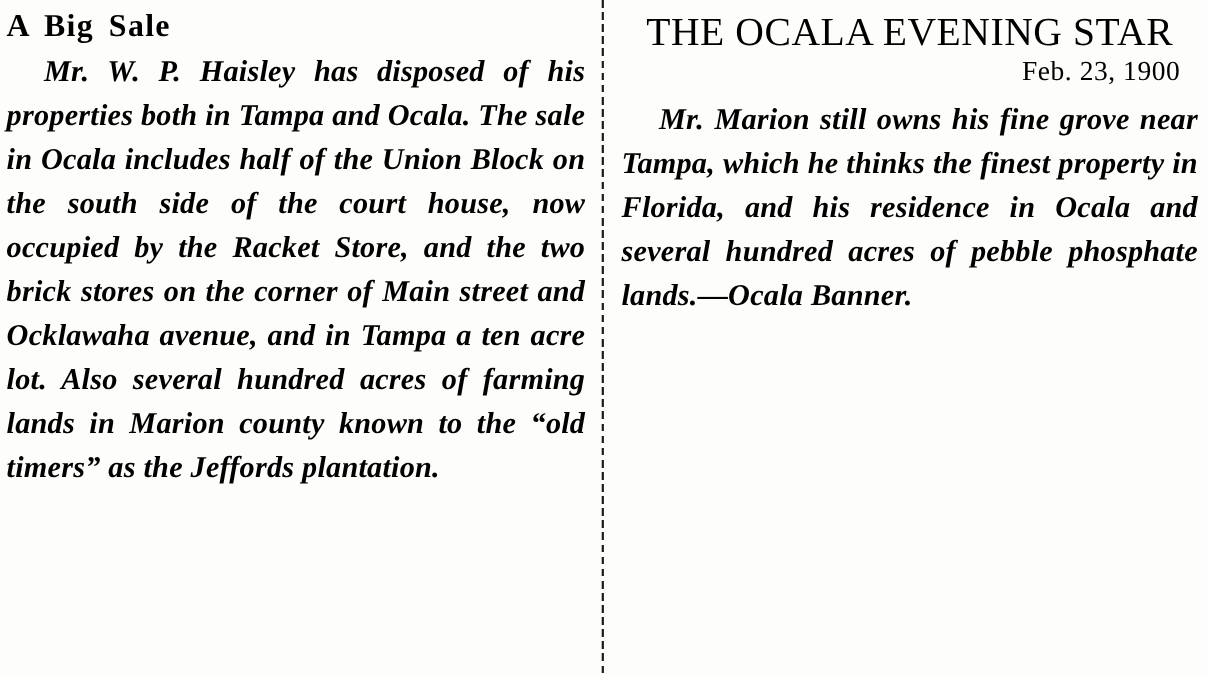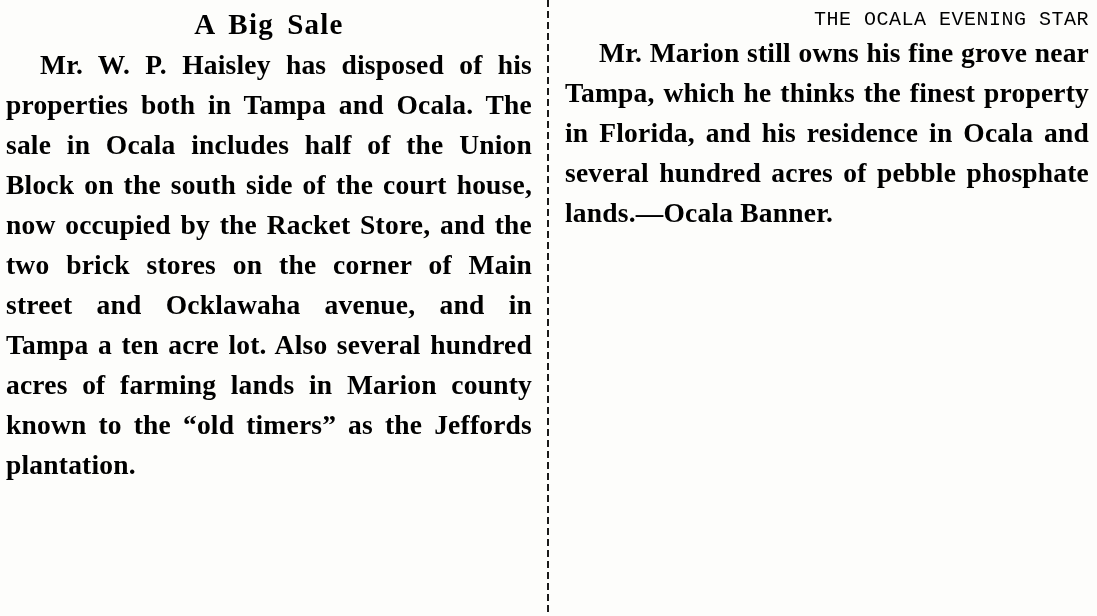--- a/index.html
+++ b/index.html
@@ -55,54 +55,54 @@
       rgba(0,0,0,0) 7px,
       rgba(0,0,0,0) 11px
     );
   }
   .col-right {
     width: 546px;
     padding: 6px 8px 0 14px;
   }
 
   .headline {
-    text-align: center;
     font-weight: bold;
     font-size: 29px;
     letter-spacing: 1.2px;
     margin: 2px 0 4px 0;
     word-spacing: 5px;
   }
 
   .masthead {
-    text-align: right;
-    font-size: 20px;
+    text-align: center;
+    font-size: 36px;
     letter-spacing: 0.5px;
     margin: 2px 0 2px 0;
-    font-family: Liberation Mono, monospace;
+    font-family: Liberation Serif, serif;
     white-space: nowrap;
   }
   .dateline {
     text-align: right;
     font-size: 25px;
     margin: 0 16px 8px 0;
     letter-spacing: 0.5px;
   }
 
   .body-text {
     font-size: 27.5px;
     font-weight: bold;
     line-height: 40px;
     text-align: justify;
     text-justify: inter-word;
     letter-spacing: 0.2px;
   }
   .body-text p {
     margin: 0;
     text-indent: 34px;
+    font-style: italic;
   }
   .col-right .body-text {
     line-height: 40px;
   }
   .col-left .body-text {
     line-height: 40px;
   }
 </style>
 </head>
 <body>
@@ -114,19 +114,20 @@
       <div class="headline">A Big Sale</div>
       <div class="body-text">
         <p>Mr. W. P. Haisley has disposed of his properties both in Tampa and Ocala. The sale in Ocala includes half of the Union Block on the south side of the court house, now occupied by the Racket Store, and the two brick stores on the corner of Main street and Ocklawaha avenue, and in Tampa a ten acre lot. Also several hundred acres of farming lands in Marion county known to the “old timers” as the Jeffords plantation.</p>
       </div>
     </div>
 
     <div class="col-divider"></div>
 
     <div class="col col-right">
       <div class="masthead">THE OCALA EVENING STAR</div>
+      <div class="dateline">Feb. 23, 1900</div>
       <div class="body-text">
         <p>Mr. Marion still owns his fine grove near Tampa, which he thinks the finest property in Florida, and his residence in Ocala and several hundred acres of pebble phosphate lands.—Ocala Banner.</p>
       </div>
     </div>
 
   </div>
 </div>
 
 </body></html>

